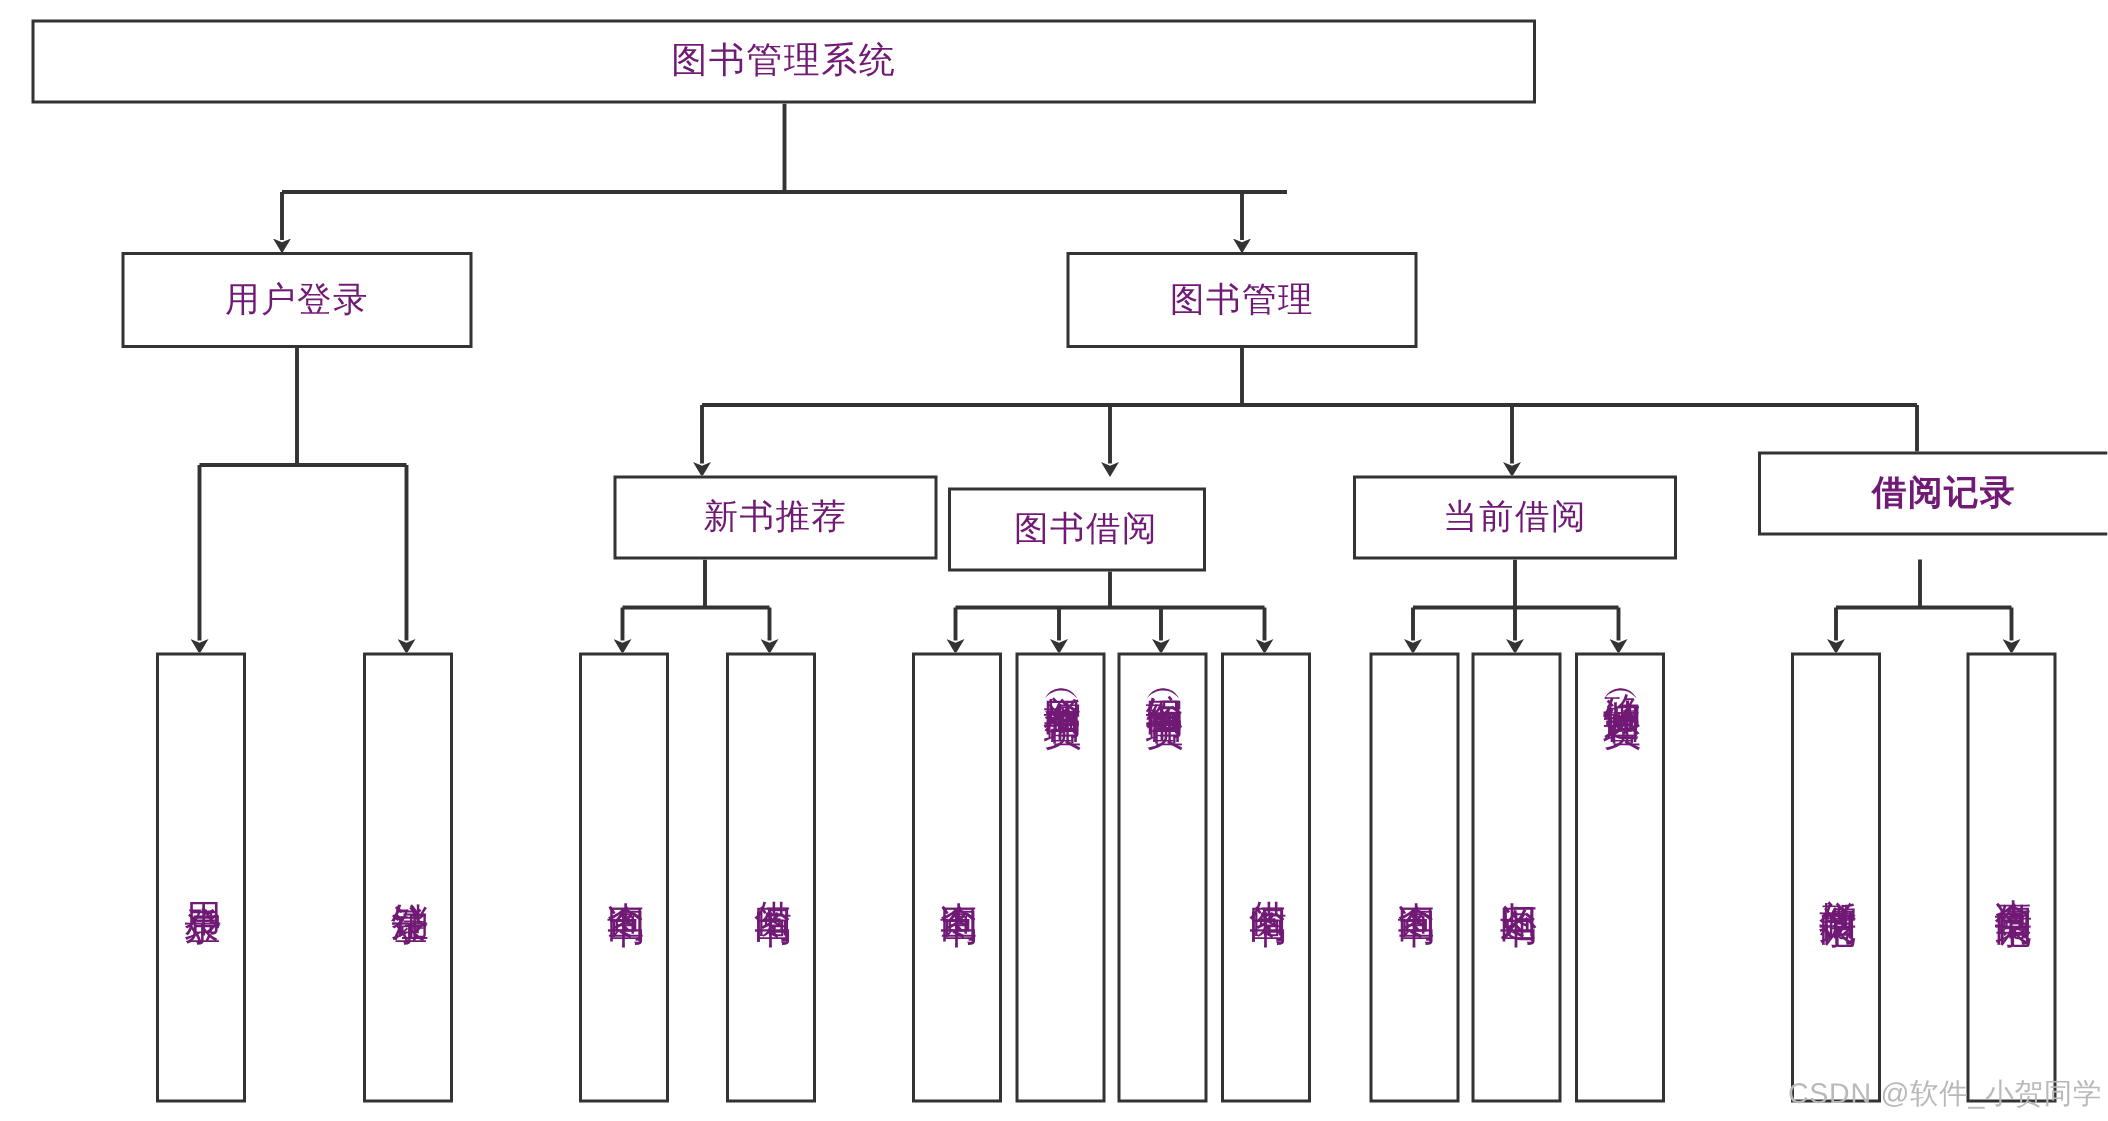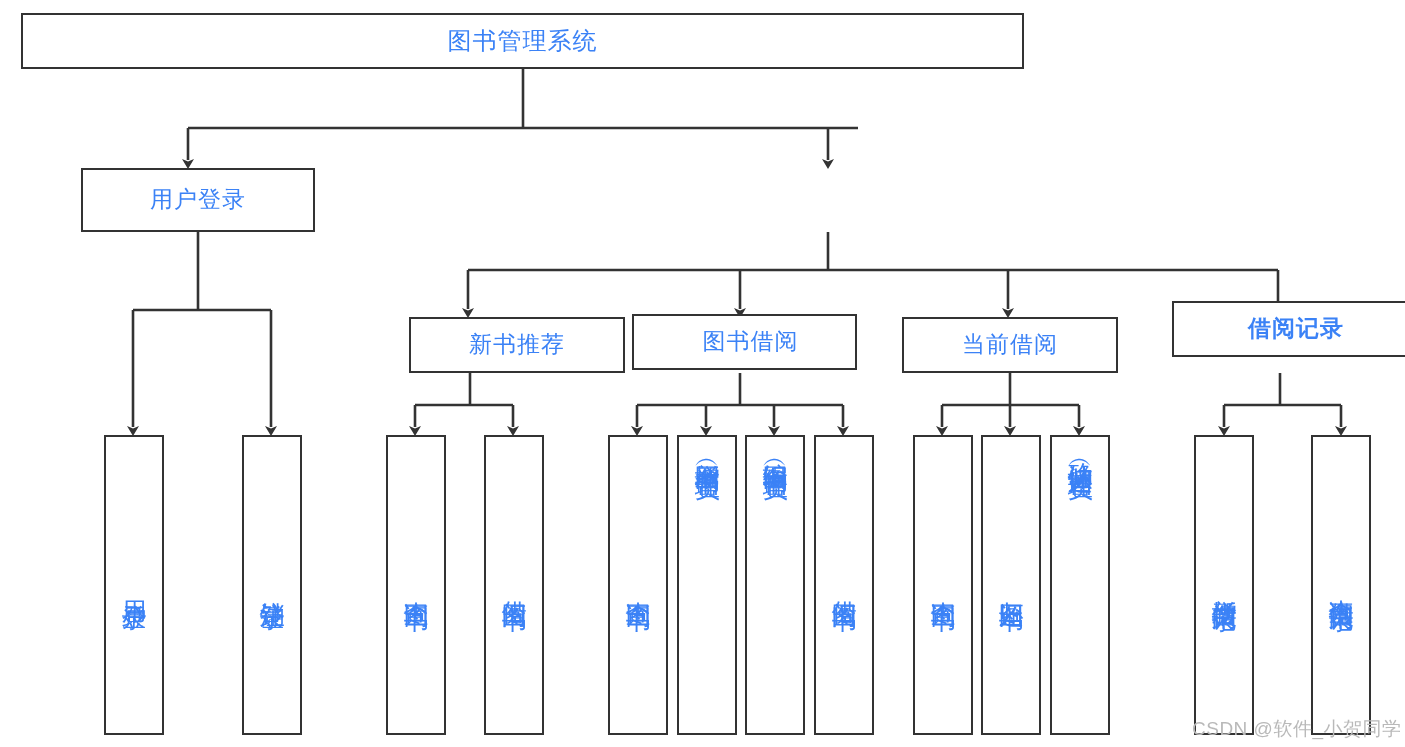--- a/index.html
+++ b/index.html
@@ -27,21 +27,21 @@
     pointer-events: none;
   }
   .node {
     position: absolute;
     box-sizing: border-box;
     border: 2.2px solid #333333;
     background: #ffffff;
     display: flex;
     align-items: center;
     justify-content: center;
-    color: #3b82f6;
+    color: #701a75;
   }
   .node-h {
     font-size: 23px;
     letter-spacing: 1px;
     line-height: 1.1;
     white-space: nowrap;
   }
   .node-title {
     font-size: 24px;
   }
@@ -122,25 +122,28 @@
     </g>
   </svg>
 
   <div class="node node-h node-title" style="left:21px; top:13px; width:1003px; height:56px;">
     <span>图书管理系统</span>
   </div>
 
   <div class="node node-h" style="left:81px; top:168px; width:234px; height:64px;">
     <span>用户登录</span>
   </div>
+  <div class="node node-h" style="left:711px; top:168px; width:234px; height:64px;">
+    <span>图书管理</span>
+  </div>
 
   <div class="node node-h" style="left:362px; top:317px; width:216px; height:56px;margin-left:47px;">
     <span>新书推荐</span>
   </div>
-  <div class="node node-h" style="left:632px; top:314px; width:225px; height:56px;padding-left:12px;">
+  <div class="node node-h" style="left:632px; top:325px; width:172px; height:56px;padding-left:12px;">
     <span>图书借阅</span>
   </div>
   <div class="node node-h" style="left:902px; top:317px; width:216px; height:56px;align-items:center;">
     <span>当前借阅</span>
   </div>
   <div class="node node-h" style="left:1172px; top:301px; width:248px; height:56px;font-weight:bold;">
     <span>借阅记录</span>
   </div>
 
   <div class="node node-v" style="left:104px; top:435px; width:60px; height:300px;">

